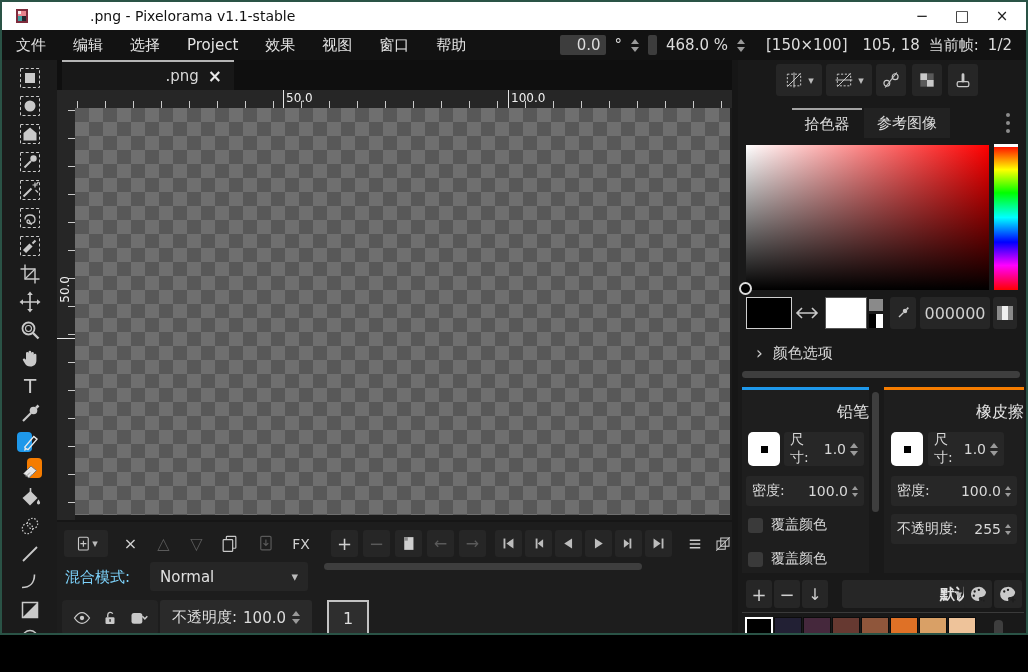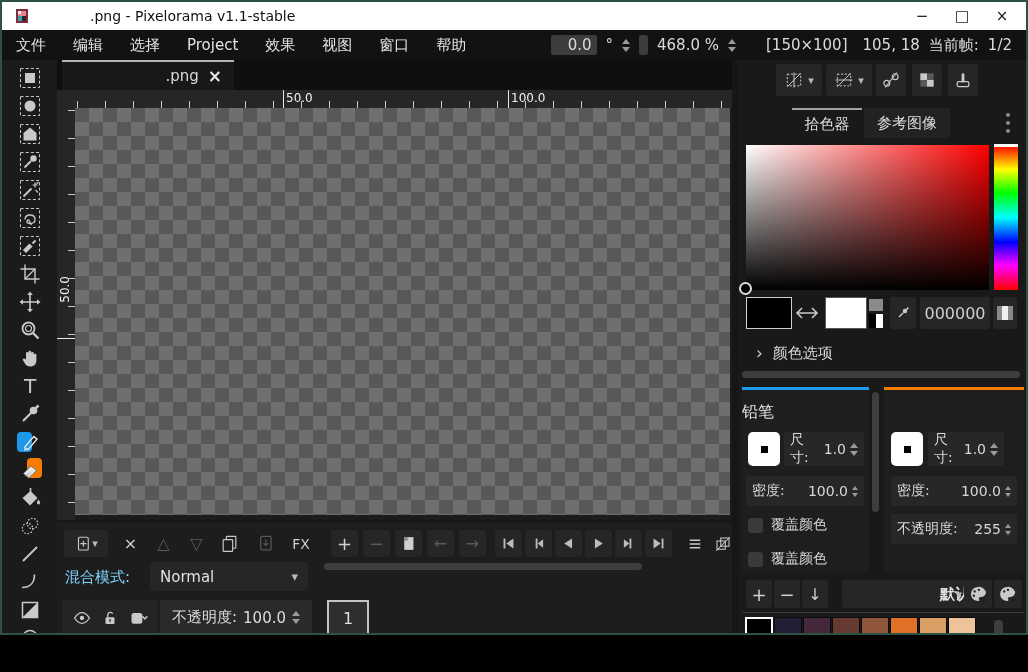--- a/index.html
+++ b/index.html
@@ -80,21 +80,21 @@
   .dots i { width:4px; height:4px; border-radius:50%; background:#8d8d8d; }
   #gradient-square { position:absolute; left:8px; top:85px; width:243px; height:145px;
      background:linear-gradient(to bottom,rgba(0,0,0,0),#000),linear-gradient(to right,#fff,#f00); }
   #hue-bar { position:absolute; left:256px; top:85px; width:24px; height:145px;
      background:linear-gradient(to bottom,#f00 0%,#ff0 17%,#0f0 33%,#0ff 50%,#00f 67%,#f0f 83%,#f00 100%); }
   #hue-cursor { position:absolute; left:256px; top:84px; width:24px; height:3px; background:#fff; }
   #sv-cursor { position:absolute; left:1px; top:222px; width:13px; height:13px; border-radius:50%; background:#000; border:2px solid #ddd; }
   .swatch-big { position:absolute; top:237px; height:32px; }
   #hex-field { position:absolute; left:182px; top:237px; width:70px; height:32px; background:#262626; border-radius:3px; display:flex; align-items:center; justify-content:center; color:#cfcfcf; font-size:16px; }
   .panel { position:absolute; top:327px; height:186px; background:#1e1e1e; border-top:3px solid; }
-  .panel-title { text-align:left; margin-top:12px; font-size:16px; color:#e3e3e3; }
+  .panel-title { text-align:right; margin-top:12px; font-size:16px; color:#e3e3e3; }
   .brush-btn { position:absolute; background:#fff; border-radius:5px; display:flex; align-items:center; justify-content:center; }
   .brush-btn i { width:7px; height:7px; background:#000; }
   .pfield { position:absolute; background:#272727; border-radius:3px; display:flex; align-items:center; padding:0 6px; gap:4px; color:#d8d8d8; font-size:14px; }
   .pfield .val { margin-left:auto; }
   .cbrow { position:absolute; display:flex; align-items:center; gap:8px; color:#d8d8d8; font-size:14px; }
   .cb { width:15px; height:15px; background:#3a3a3a; border-radius:3px; }
   #palette-swatches { position:absolute; left:7px; top:557px; display:flex; gap:1px; }
   .pswatch { width:28px; height:28px; border:1px solid #0c0c0c; }
   .pswatch.selected { border:2px solid #fff; }
   #palette-dd { position:absolute; left:104px; top:520px; width:128px; height:28px; background:#262626; border-radius:3px; display:flex; align-items:center; justify-content:flex-end; color:#e0e0e0;font-weight:bold; }
@@ -138,21 +138,21 @@
       <div class="updown">
           <i class="up"></i>
           <i class="dn"></i>
         </div>
       <div class="mini-box" style="width:9px;padding:0"></div>
       <span>468.0 %</span>
       <div class="updown">
           <i class="up"></i>
           <i class="dn"></i>
         </div>
-      <span style="margin-left:21px">[150×100]</span>
+      <span style="margin-left:12px">[150×100]</span>
       <span style="margin-left:6px">105, 18</span>
       <span>当前帧:</span>
       <span>1/2</span>
     </div>
   </div>
 
   <div id="leftbar">
     <div class="tool" style="top:4px">
         <svg width="24" height="24" viewBox="0 0 24 24">
           <rect x="2.5" y="2.5" width="19" height="19" fill="none" stroke="#c9c9c9" stroke-dasharray="3 2.2"></rect>
@@ -564,20 +564,21 @@
         <span>覆盖颜色</span>
       </div>
       <div class="cbrow" style="left:6px;top:160px">
         <span class="cb"></span>
         <span>覆盖颜色</span>
       </div>
     </div>
     <div class="scroll-v" style="left:134px;top:332px;height:120px;width:7px"></div>
 
     <div class="panel" style="left: 146px; width: 140px; border-top-color: rgb(245, 124, 0);">
+      <div class="panel-title">橡皮擦</div>
       <div class="brush-btn" style="left:7px;top:42px;width:32px;height:34px">
           <i></i>
         </div>
       <div class="pfield" style="left:44px;top:42px;width:76px;height:34px">
         <span>尺寸:</span>
         <span class="val">1.0</span>
         <div class="updown">
             <i class="up"></i>
             <i class="dn"></i>
           </div>

